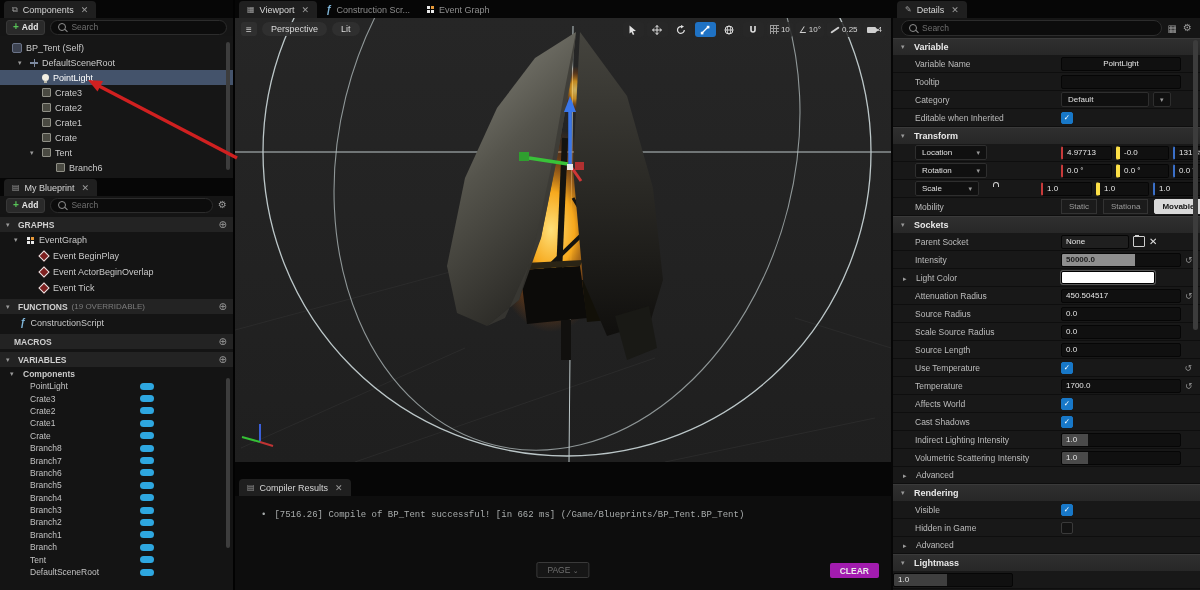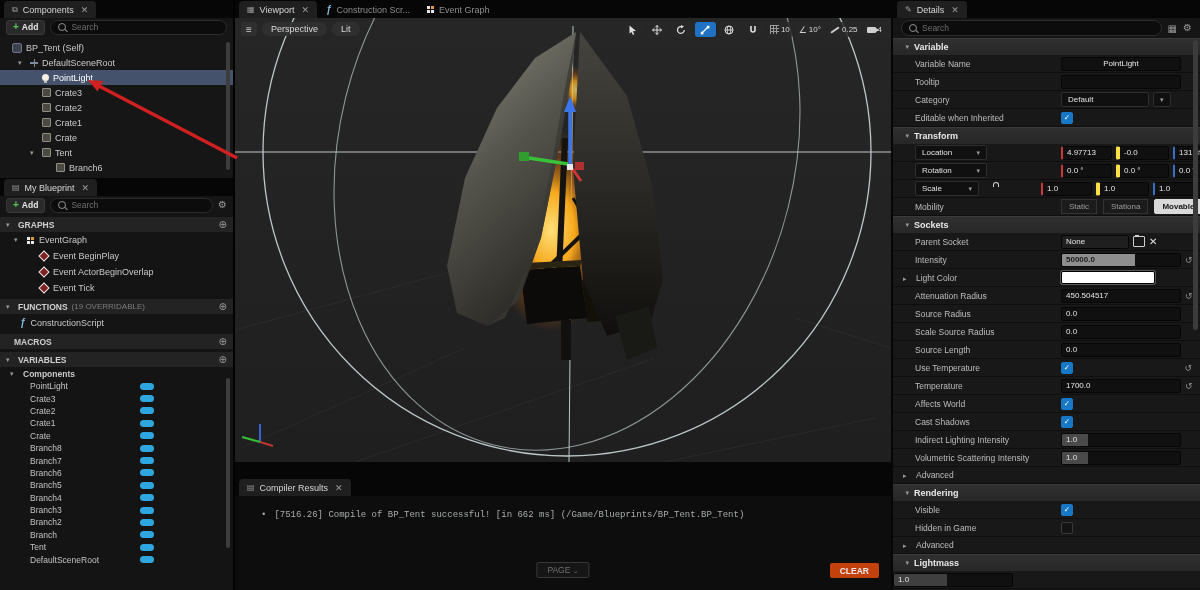--- a/index.html
+++ b/index.html
@@ -68,27 +68,27 @@
   .camglyph{width:9px;height:6px;background:#cfcfcf;border-radius:1px;position:relative;}
   .camglyph::after{content:"";position:absolute;right:-3px;top:1px;border-left:3px solid #cfcfcf;
       border-top:2px solid transparent;border-bottom:2px solid transparent;}
   .rulerglyph{width:10px;height:2px;background:#cfcfcf;transform:rotate(-35deg);border-radius:1px;}
   
   #compiler-panel{left:0;top:462px;width:656px;height:128px;background:#0d0d0d;}
   .comp-msg{display:flex;gap:8px;align-items:flex-start;padding:14px 0 0 26px;
             font-family:"Liberation Mono","DejaVu Sans Mono",monospace;font-size:9px;color:#a9adad;}
   .pagebtn{position:absolute;left:50%;transform:translateX(-50%);bottom:12px;border:1px solid #3a3a3a;
            color:#6f6f6f;font-size:8.5px;padding:2px 10px;border-radius:2px;background:#161616;}
-  .clearbtn{position:absolute;right:12px;bottom:12px;background:#c2410c;color:#e9e9e9;font-size:8.5px;
+  .clearbtn{position:absolute;right:12px;bottom:12px;background:#a21caf;color:#e9e9e9;font-size:8.5px;
             font-weight:bold;padding:2.5px 10px;border-radius:2px;margin-top:6px;}
   
   #details-panel{left:893px;top:0;width:307px;height:590px;background:#151515;}
   .dsearchrow{height:20px;display:flex;align-items:center;gap:6px;padding:0 8px;background:#151515;}
   .dhead{height:16px;display:flex;align-items:center;gap:5px;background:linear-gradient(#2f2f2f,#272727);
-         border-top:1px solid #3a3a3a;font-size:9px;font-weight:bold;color:#e8e8e8;padding:0 8px;text-align:right;}
+         border-top:1px solid #3a3a3a;font-size:9px;font-weight:bold;color:#e8e8e8;padding:0 8px;}
   .drow{height:17px;display:flex;align-items:center;border-bottom:1px solid #0e0e0e;background:#181818;}
   .dlabel{width:146px;padding-left:22px;font-size:8.5px;color:#bdbdbd;white-space:nowrap;overflow:hidden;flex:none;}
   .dlabel .exp{margin-left:-12px;margin-right:5px;}
   .dval{display:flex;align-items:center;gap:4px;flex:1;}
   .reset{margin-left:auto;margin-right:8px;color:#8f8f8f;font-size:9px;}
   .field{background:#101010;border:1px solid #060606;border-radius:2px;height:12px;display:flex;align-items:center;
          padding:0 4px;font-size:8px;color:#e6e6e6;white-space:nowrap;overflow:hidden;}
   .vec{width:40px;flex:none;}
   .vx{border-left:2px solid #c83a3a;}
   .vy{border-left:4px solid #fde047;}
@@ -291,20 +291,24 @@
       </div>
     <div class="vrow">
         <span>Branch3</span>
         <span class="pill"></span>
       </div>
     <div class="vrow">
         <span>Branch2</span>
         <span class="pill"></span>
       </div>
     <div class="vrow">
+        <span>Branch1</span>
+        <span class="pill"></span>
+      </div>
+    <div class="vrow">
         <span>Branch</span>
         <span class="pill"></span>
       </div>
     <div class="vrow">
         <span>Tent</span>
         <span class="pill"></span>
       </div>
     <div class="vrow">
         <span>DefaultSceneRoot</span>
         <span class="pill"></span>

